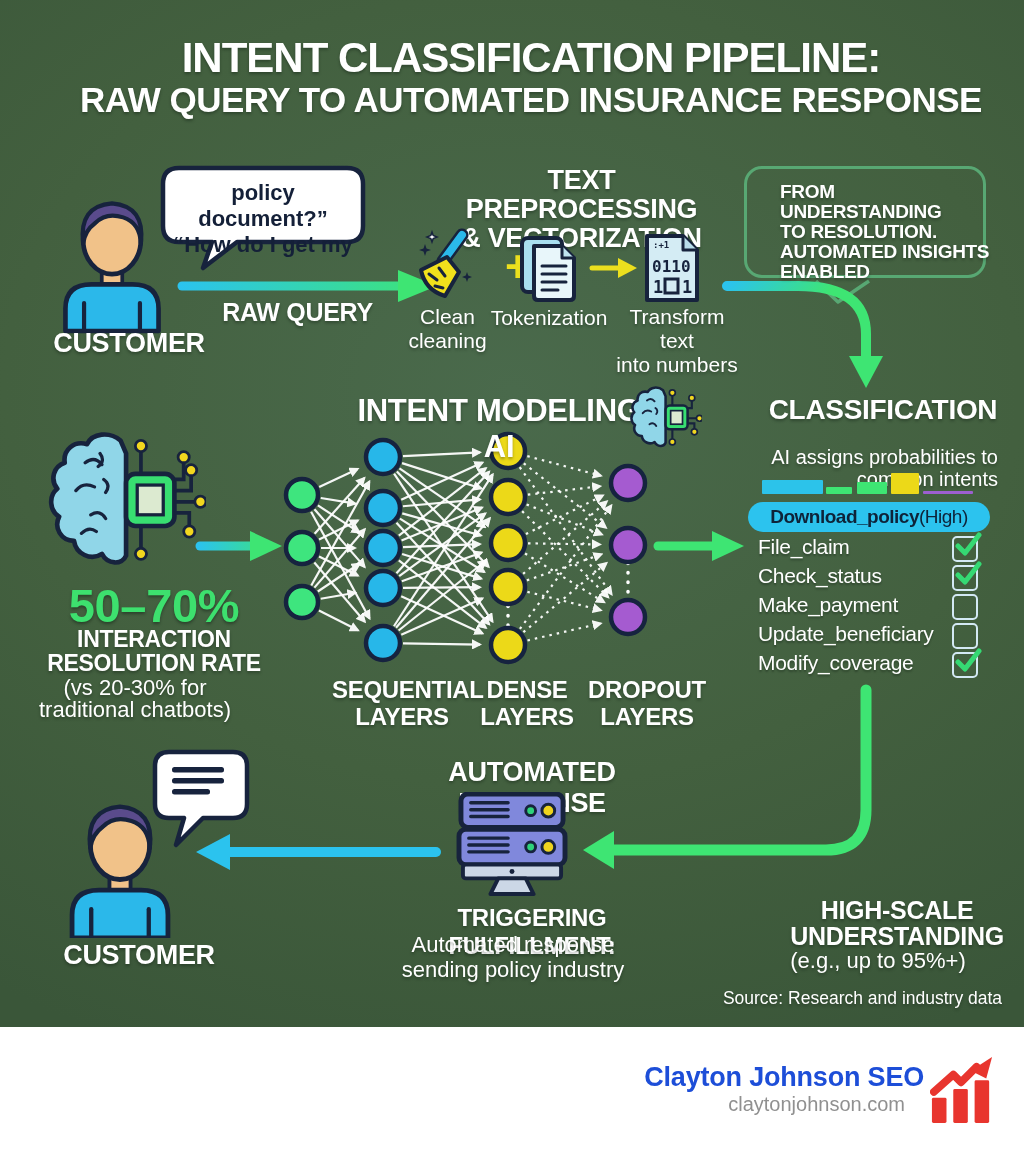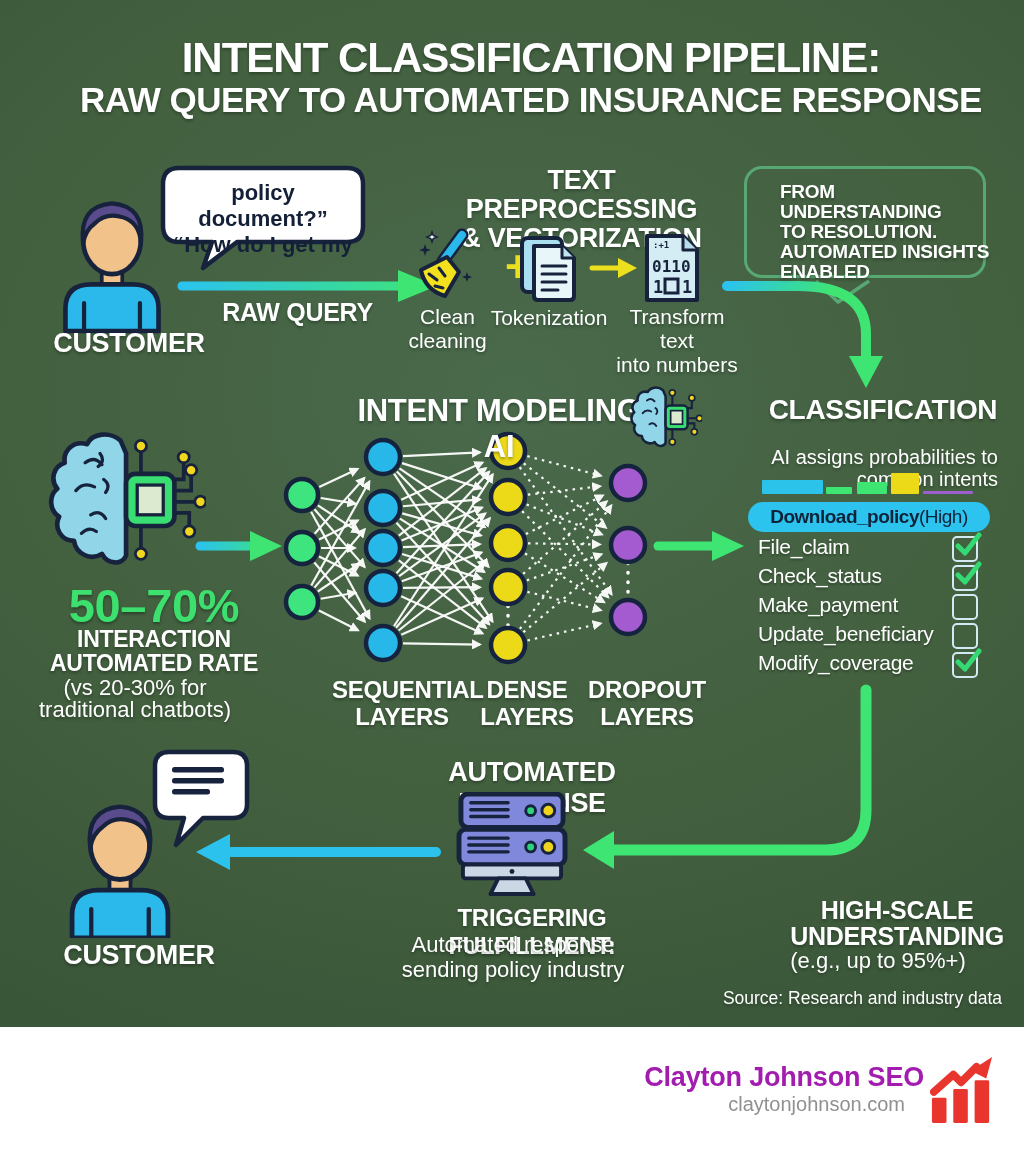--- a/index.html
+++ b/index.html
@@ -246,21 +246,21 @@
       <circle cx="146" cy="34" r="6"></circle>
         <circle cx="154" cy="48" r="6"></circle>
         <circle cx="164" cy="82" r="6"></circle>
       <circle cx="152" cy="114" r="6"></circle>
         <circle cx="100" cy="22" r="6"></circle>
         <circle cx="100" cy="138" r="6"></circle>
     </g>
   </svg>
   <div class="abs b c" style="left:25px;top:578px;width:220px;font-size:47px;color:#3de06e;text-shadow:0 2px 3px rgba(8,20,12,.4);">50–70%</div>
   <div class="abs t b c" style="left:25px;top:626px;width:220px;font-size:23px;">INTERACTION</div>
-  <div class="abs t b c" style="left:25px;top:650px;width:220px;font-size:23px;">AUTOMATED RATE</div>
+  <div class="abs t b c" style="left:25px;top:650px;width:220px;font-size:23px;">RESOLUTION RATE</div>
   <div class="abs t c" style="left:25px;top:675px;width:220px;font-size:22px;">(vs 20-30% for</div>
   <div class="abs t c" style="left:25px;top:697px;width:220px;font-size:22px;">traditional chatbots)</div>
 
   <div class="abs t b c" style="left:330px;top:393px;width:300px;font-size:31px;">INTENT MODELING AI</div>
   <svg class="abs" style="left:630px;top:382px;" width="72" height="70" viewBox="0 0 170 158">
     <path d="M78,16 C66,6 48,8 42,20 C28,16 16,26 18,40 C6,44 2,58 10,68 C0,76 2,92 12,98 C6,110 14,124 28,124 C30,138 46,146 58,138 C64,150 80,150 84,140 L84,30 Z" fill="#90d6e8" stroke="#17233d" stroke-width="6" stroke-linejoin="round"></path>
     <path d="M40,40 q10,-8 18,2 M30,70 q8,-10 20,-4 M46,96 q10,-6 16,4 M60,58 q8,6 2,14" stroke="#17233d" stroke-width="4.5" fill="none" stroke-linecap="round"></path>
     <rect x="84" y="52" width="52" height="56" rx="10" fill="#38de71" stroke="#17233d" stroke-width="6"></rect>
     <rect x="96" y="64" width="28" height="32" fill="#dcead0" stroke="#17233d" stroke-width="4"></rect>
     <path d="M136,58 H146 V40 M136,82 H160 M136,94 H152 V108 M100,52 V28 M100,108 V132" fill="none" stroke="#17233d" stroke-width="5"></path>
@@ -364,21 +364,21 @@
   <div class="abs t b c" style="left:358px;top:904px;width:310px;font-size:24px;">TRIGGERING FULFILLMENT:</div>
   <div class="abs t c" style="left:358px;top:932px;width:310px;font-size:22px;">Automated response</div>
   <div class="abs t c" style="left:358px;top:957px;width:310px;font-size:22px;">sending policy industry</div>
 
   <div class="abs t b c" style="left:758px;top:896px;width:240px;font-size:25px;text-align:center;">HIGH-SCALE</div>
   <div class="abs t b c" style="left:758px;top:922px;width:240px;font-size:25px;">UNDERSTANDING</div>
   <div class="abs t c" style="left:758px;top:948px;width:240px;font-size:22px;">(e.g., up to 95%+)</div>
   <div class="abs t c" style="left:715px;top:988px;width:295px;font-size:17.5px;">Source: Research and industry data</div>
 
   <div class="footer"></div>
-  <div class="abs b r" style="left:560px;top:1062px;width:345px;font-size:27px;color:#a21caf;letter-spacing:-0.2px;">Clayton Johnson SEO</div>
+  <div class="abs b r" style="left:560px;top:1062px;width:345px;font-size:27px;color:#1d4ed8;letter-spacing:-0.2px;">Clayton Johnson SEO</div>
   <div class="abs r" style="left:560px;top:1093px;width:345px;font-size:20px;color:#909090;">claytonjohnson.com</div>
   <svg class="abs" style="left:930px;top:1056px;" width="64" height="70" viewBox="0 0 66 70">
     <rect x="2" y="42" width="15" height="26" rx="1.5" fill="#e8352e"></rect>
     <rect x="24" y="33" width="15" height="35" rx="1.5" fill="#e8352e"></rect>
     <rect x="46" y="24" width="15" height="44" rx="1.5" fill="#e8352e"></rect>
     <polyline points="4,36 24,18 32,26 48,10" fill="none" stroke="#e8352e" stroke-width="8" stroke-linejoin="round" stroke-linecap="round"></polyline>
     <polygon points="42,14 64,0 58,22" fill="#e8352e"></polygon>
   </svg>
 </div>
 

